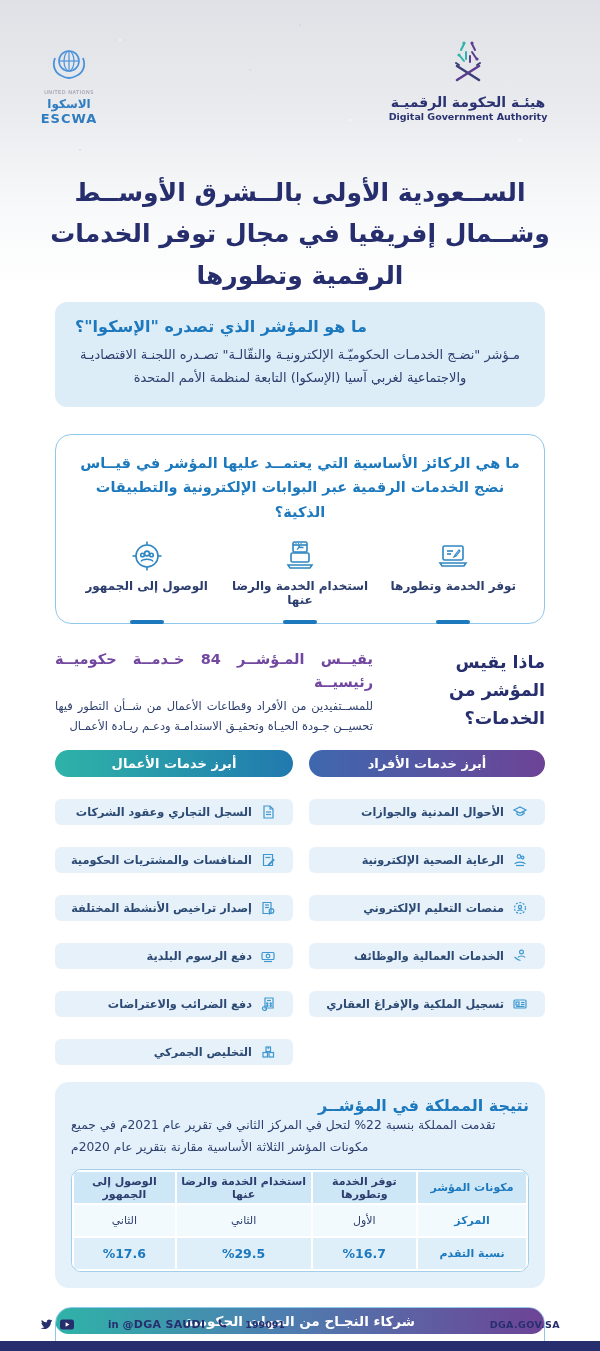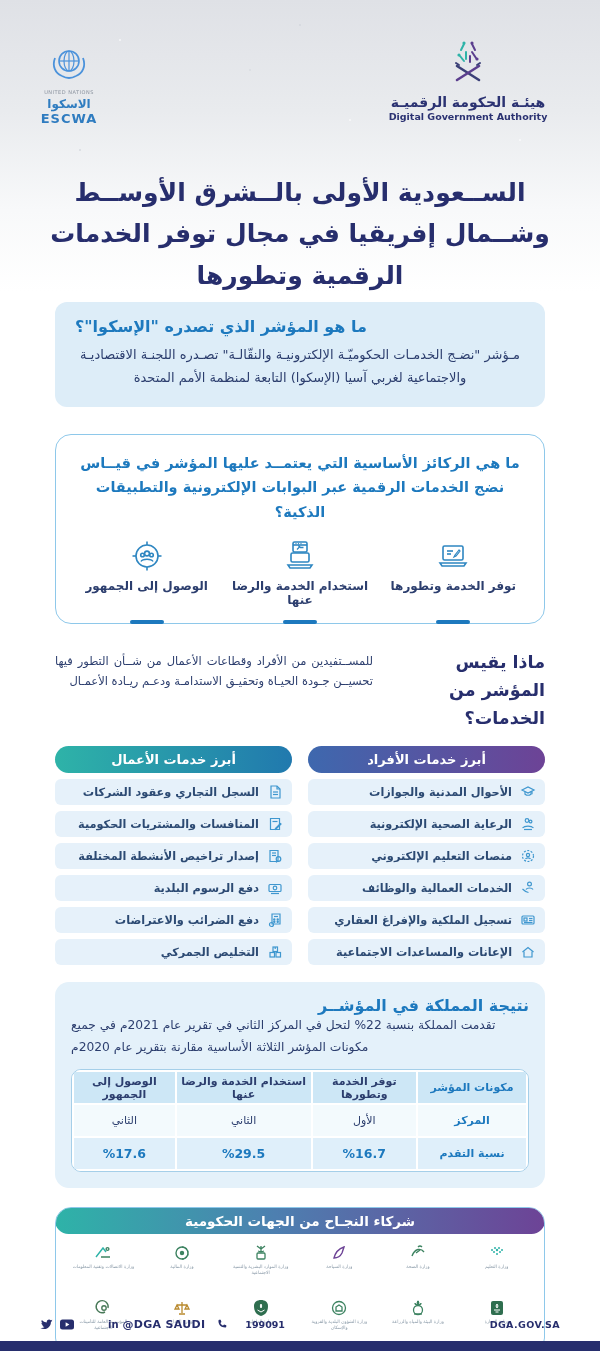--- a/index.html
+++ b/index.html
@@ -58,22 +58,22 @@
   .measures-left{flex:1;}
   .measures-highlight{color:#7247a0;font-size:14.5px;font-weight:bold;line-height:1.55;text-align:justify;text-align-last:justify;}
   .measures-body{color:#2c3e6e;font-size:11.5px;line-height:1.7;margin-top:4px;text-align:justify;}
   
   .cols{display:flex;gap:16px;margin-top:14px;}
   .col{flex:1;}
   .col-pill{height:27px;border-radius:14px;display:flex;align-items:center;justify-content:center;
     color:#fff;font-size:13px;font-weight:bold;}
   .pill-individuals{background:linear-gradient(270deg,#6d4396 0%,#3e68ae 100%);}
   .pill-business{background:linear-gradient(90deg,#2eb3a8 0%,#2179ae 100%);}
-  .svc-item{display:flex;align-items:center;gap:7px;height:26px;margin-top:6px;
-    background:#e6f1fa;border-radius:6px;padding:0 8px;}
+  .svc-item{display:flex;align-items:center;gap:7px;height:26px;margin-top:22px;
+    background:#e6f1fa;border-radius:6px;padding:0 16px;}
   .svc-icon{width:18px;height:18px;flex:0 0 18px;display:flex;align-items:center;justify-content:center;}
   .svc-label{color:#2c4a73;font-size:11.3px;font-weight:bold;white-space:nowrap;}
   
   .result-card{margin-top:17px;background:#e4f1fa;border-radius:14px;padding:14px 16px 16px;}
   .result-card .h-blue{text-align:right;}
   .result-body{color:#2c3e6e;font-size:12.3px;line-height:1.75;text-align:left;}
   .tbl-wrap{margin-top:11px;border:1px solid #a5cfe9;border-radius:10px;overflow:hidden;background:#fff;}
   table.kpi{width:100%;border-collapse:collapse;}
   table.kpi th,table.kpi td{border:2px solid #ffffff;text-align:center;padding:0;height:33px;font-size:11px;}
   table.kpi tr.head{background:#cde7f6;}
@@ -215,20 +215,21 @@
           <div class="pillar-label">الوصول إلى الجمهور</div>
           <div class="pillar-bar"></div>
         </div>
 
       </div>
     </div>
 
     <div class="measures">
       <div class="measures-heading">ماذا يقيس المؤشر من الخدمات؟</div>
       <div class="measures-left">
+        <div class="measures-highlight">يقيــس المـؤشــر 84 خـدمــة حكوميــة رئيسيــة</div>
         <div class="measures-body">للمســتفيدين من الأفراد وقطاعات الأعمال من شــأن التطور فيها تحسيــن جـودة الحيـاة وتحقيـق الاستدامـة ودعـم ريـادة الأعمـال</div>
       </div>
     </div>
 
     <div class="cols">
 
       <div class="col">
         <div class="col-pill pill-individuals">أبرز خدمات الأفراد</div>
 
         <div class="svc-item">
@@ -276,29 +277,20 @@
           <span class="svc-icon">
             <svg width="16" height="16" viewBox="0 0 16 16" fill="none" stroke="#3f97cf" stroke-width="1.2">
               <rect x="2" y="4" width="12" height="8" rx="1"></rect>
               <rect x="4" y="6" width="3" height="3"></rect>
                 <line x1="9" y1="6.5" x2="12.5" y2="6.5"></line>
               <line x1="9" y1="8.5" x2="12.5" y2="8.5"></line>
                 <line x1="4" y1="10.5" x2="12.5" y2="10.5"></line>
             </svg>
             </span>
           <span class="svc-label">تسجيل الملكية والإفراغ العقاري</span>
-        </div>
-        <div class="svc-item">
-          <span class="svc-icon">
-            <svg width="16" height="16" viewBox="0 0 16 16" fill="none" stroke="#3f97cf" stroke-width="1.2">
-              <path d="M2.5 8 L8 3.5 L13.5 8"></path>
-                <path d="M4 7.5 V13 h8 V7.5"></path>
-            </svg>
-            </span>
-          <span class="svc-label">الإعانات والمساعدات الاجتماعية</span>
         </div>
       </div>
 
       <div class="col">
         <div class="col-pill pill-business">أبرز خدمات الأعمال</div>
 
         <div class="svc-item">
           <span class="svc-icon">
             <svg width="16" height="16" viewBox="0 0 16 16" fill="none" stroke="#3f97cf" stroke-width="1.2">
               <path d="M4 2 h6 l3 3 v9 H4 z"></path>

